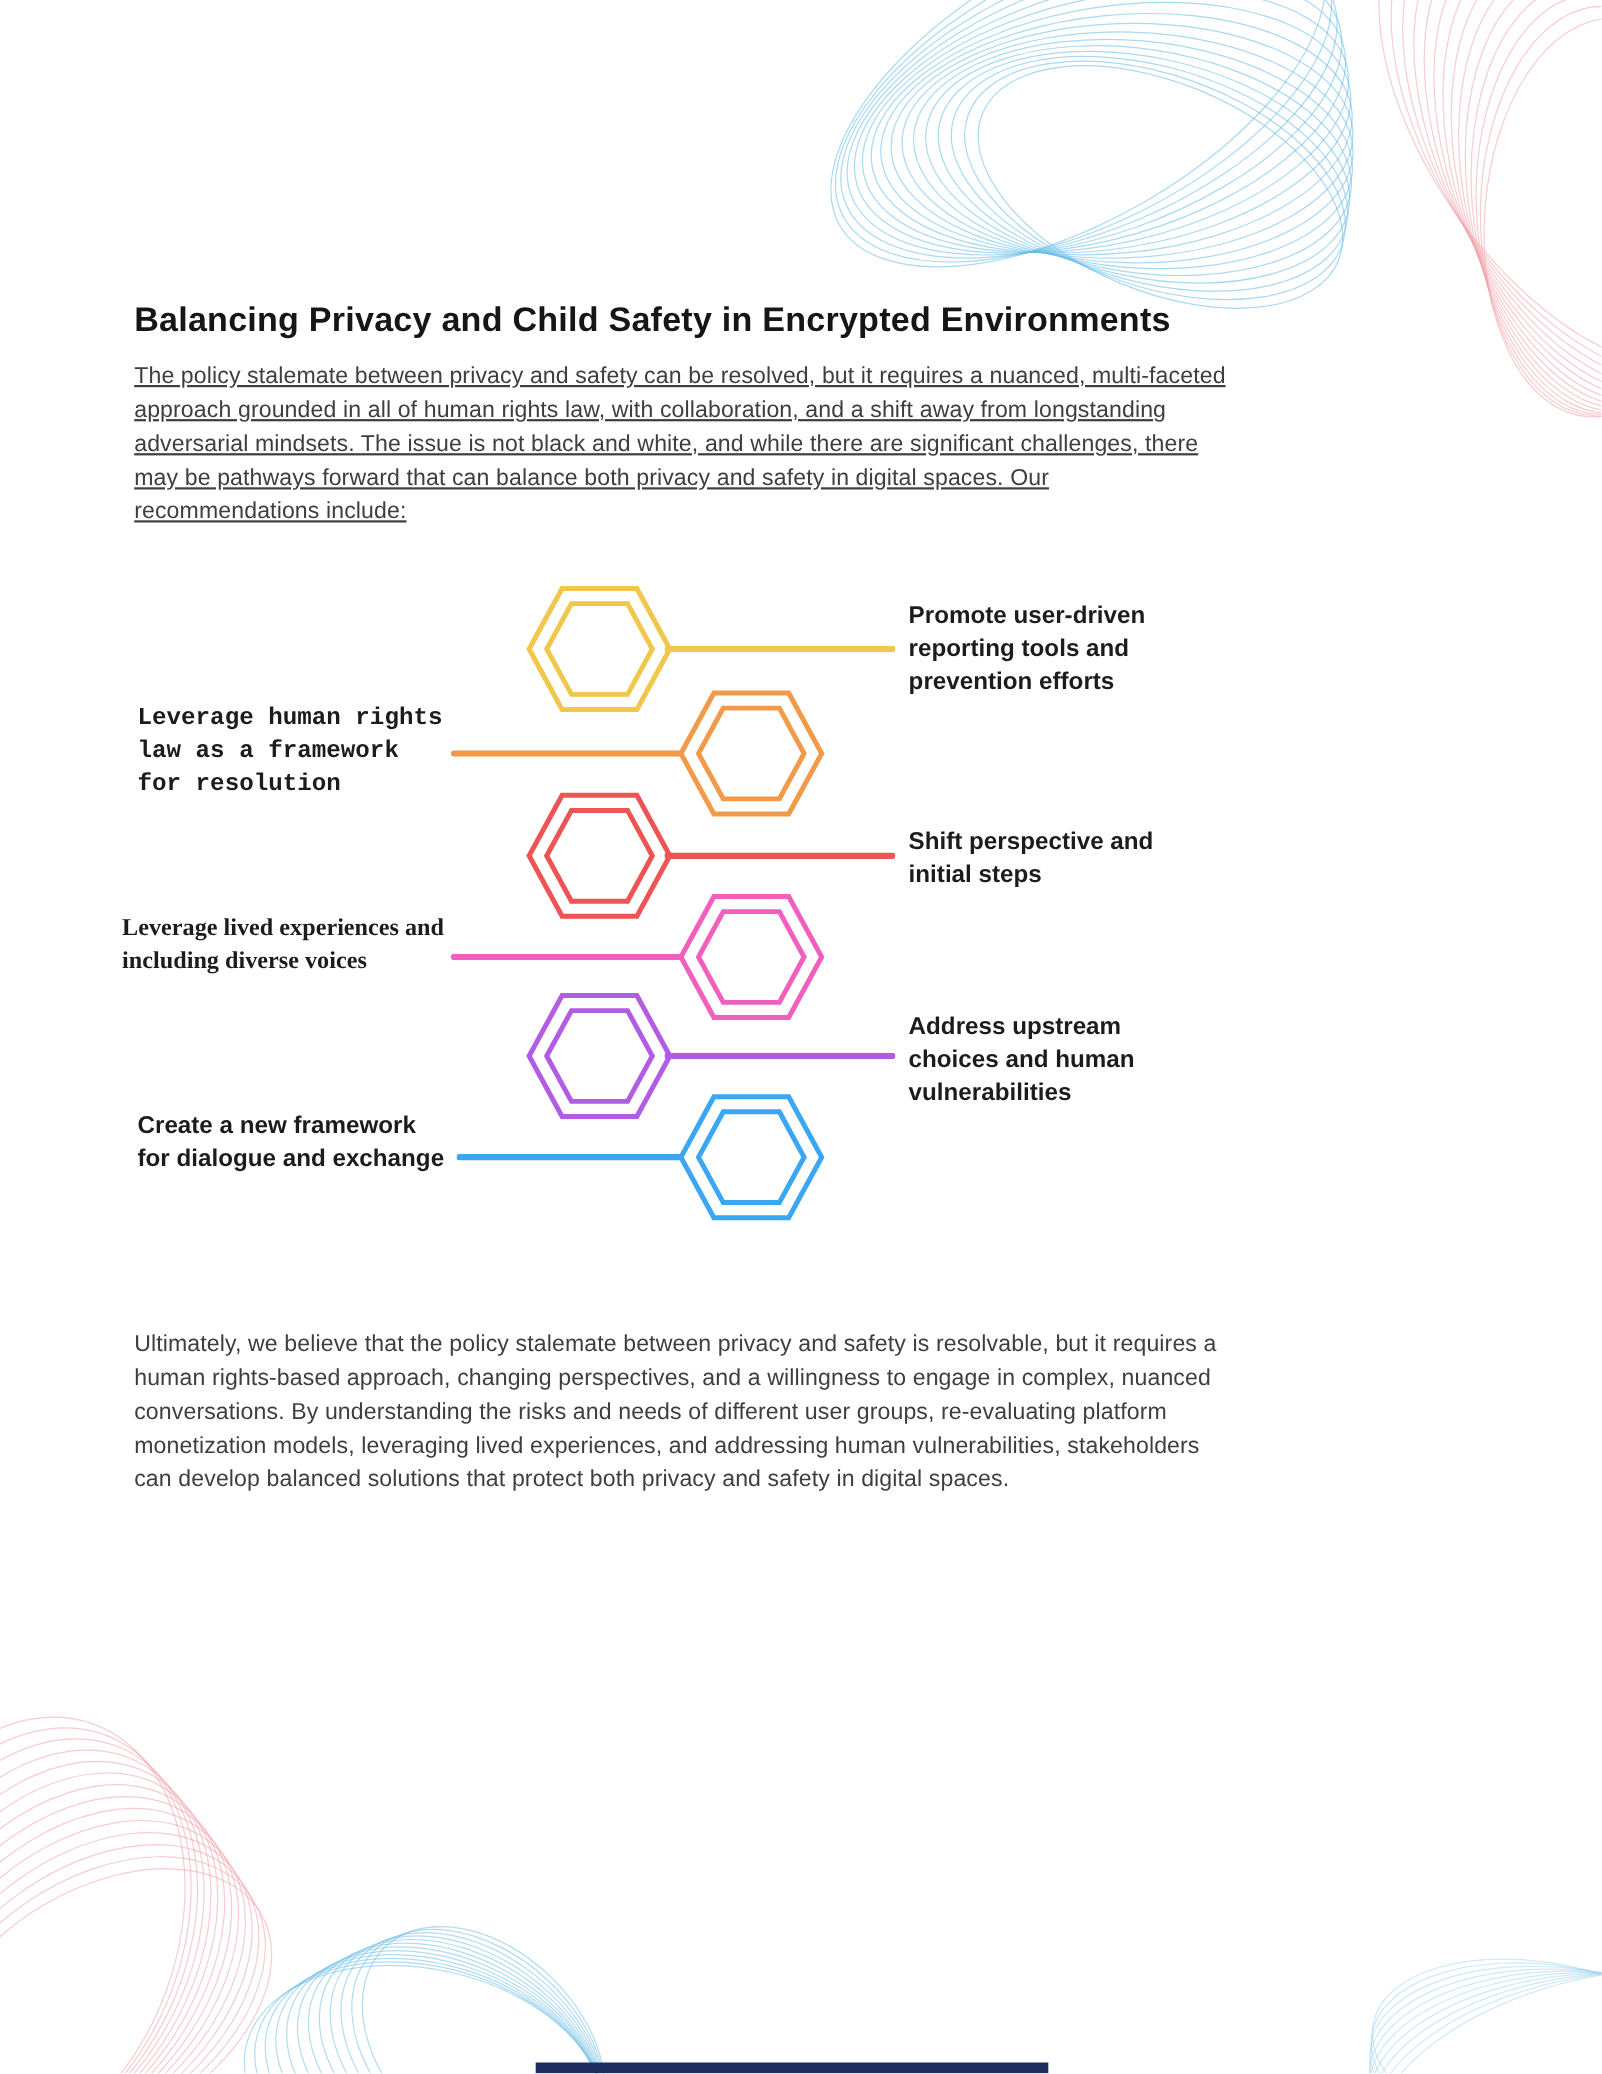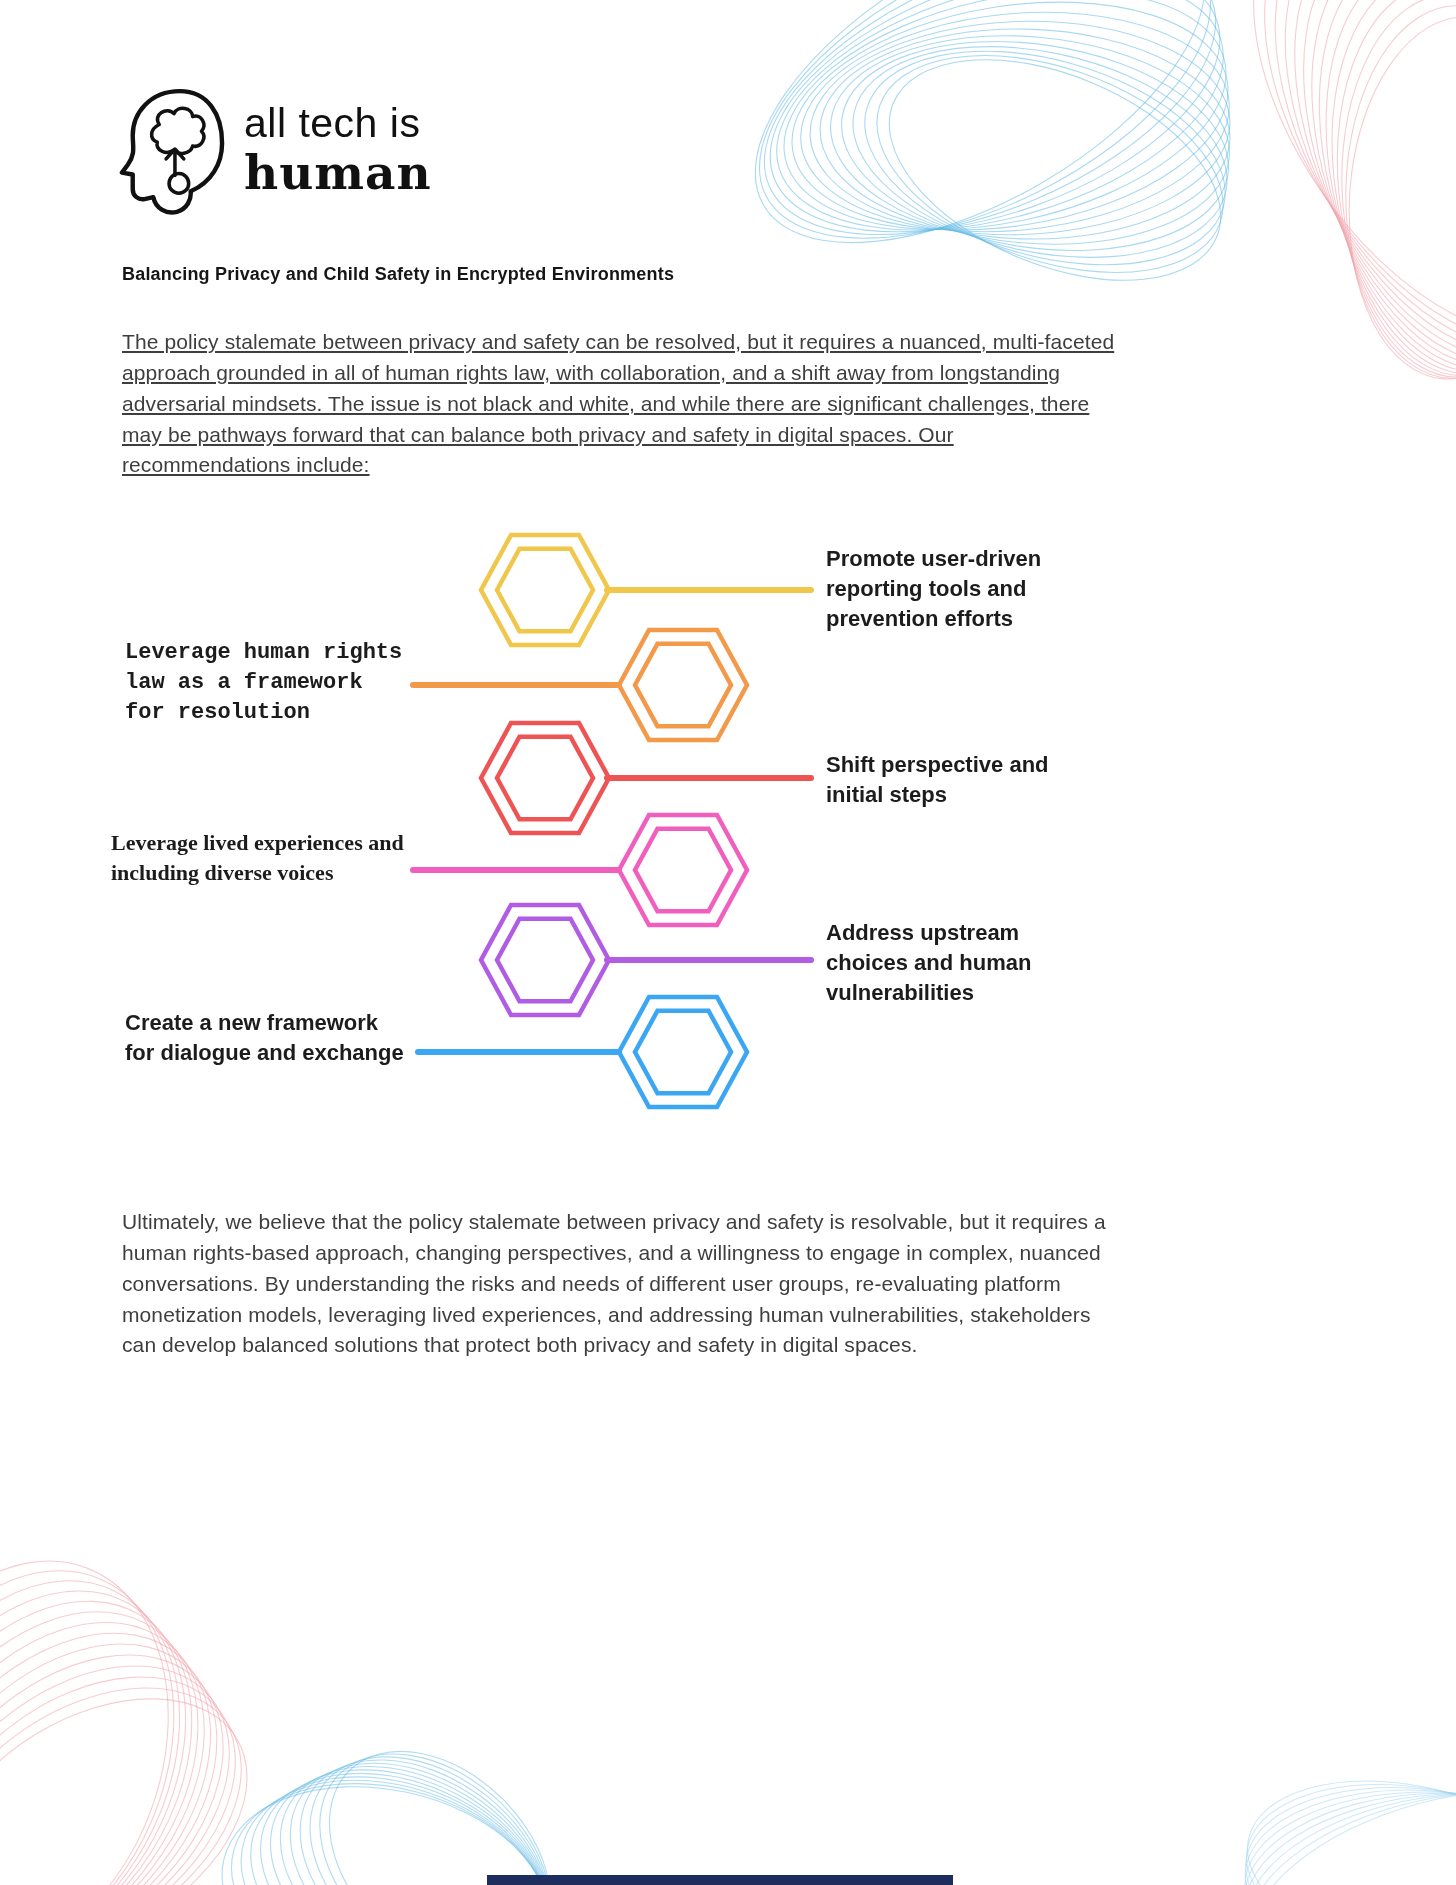--- a/index.html
+++ b/index.html
@@ -9,21 +9,21 @@
   .content{position:absolute;left:0;top:0;width:1456px;height:1885px;z-index:1;}
 
   
   .logo{position:absolute;left:118px;top:84px;display:flex;align-items:center;gap:18px;}
   .logo-icon{width:108px;height:132px;}
   .logo-text{color:#111111;line-height:1.02;}
   .logo-line1{font-size:41px;font-weight:400;letter-spacing:.5px;display:block;}
   .logo-line2{font-family:"DejaVu Serif", serif;font-size:47px;font-weight:800;display:block;margin-top:4px;letter-spacing:1px;}
 
   
-  .title{position:absolute;left:122px;top:252px;width:1150px;font-size:18px;font-weight:700;color:#161616;letter-spacing:.2px;}
+  .title{position:absolute;left:122px;top:252px;width:1150px;font-size:31px;font-weight:700;color:#161616;letter-spacing:.2px;}
   .para{position:absolute;font-size:21px;line-height:1.47;color:#3e3e3e;letter-spacing:.1px;}
   .intro{left:122px;top:306px;width:1002px;text-decoration:underline;}
   .closing{left:122px;top:1186px;width:1008px;}
   .footer{position:absolute;left:0;top:1416px;width:1456px;text-align:center;font-size:20.5px;font-weight:700;color:#1a1a1a;}
 
   
   .infographic{position:absolute;left:0;top:520px;width:1456px;height:650px;}
   .hex{position:absolute;width:134px;height:116px;}
   .connector{position:absolute;height:6px;display:block;}
   .rec-label{position:absolute;font-size:22px;font-weight:700;line-height:1.36;color:#1c1c1c;}
@@ -109,32 +109,20 @@
         <ellipse cx="1425" cy="1885" rx="180" ry="93" transform="rotate(0 1425 1885)" fill="none" stroke="#9ED4EF" stroke-width="1.1" opacity="0.5"></ellipse>
         <ellipse cx="1421" cy="1882" rx="176" ry="91.60000000000001" transform="rotate(3 1421 1882)" fill="none" stroke="#9ED4EF" stroke-width="1.1" opacity="0.5"></ellipse>
         <ellipse cx="1417" cy="1879" rx="172" ry="90.2" transform="rotate(6 1417 1879)" fill="none" stroke="#9ED4EF" stroke-width="1.1" opacity="0.5"></ellipse>
         <ellipse cx="1413" cy="1876" rx="168" ry="88.8" transform="rotate(9 1413 1876)" fill="none" stroke="#9ED4EF" stroke-width="1.1" opacity="0.5"></ellipse>
         <ellipse cx="1409" cy="1873" rx="164" ry="87.4" transform="rotate(12 1409 1873)" fill="none" stroke="#9ED4EF" stroke-width="1.1" opacity="0.5"></ellipse>
       </g>
   </svg>
 
   <div class="content">
 
-    <div class="logo">
-      <svg class="logo-icon" viewBox="0 0 110 132" xmlns="http://www.w3.org/2000/svg">
-        <path d="M63 6 C33 6 15 28 15 51 c0 11 3 19 -5 30 l-6 8 11 2 0 15 c0 7 6 11 12 10 l9 -2 c2 11 13 18 24 15 10 -3 15 -12 14 -21 21 -9 32 -28 32 -49 C106 29 91 6 63 6 Z" fill="none" stroke="#111111" stroke-width="4.5" stroke-linejoin="round"></path>
-        <path d="M42 40 c-7 -10 8 -19 15 -11 4 -9 19 -6 19 3 9 -3 15 8 9 15 6 6 0 17 -9 15 -2 8 -15 10 -19 4 -8 6 -19 0 -17 -8 -8 -3 -8 -13 2 -18 Z" fill="none" stroke="#111111" stroke-width="3.6" stroke-linejoin="round"></path>
-        <path d="M58 92 V66 M49 75 l9 -10 9 10" fill="none" stroke="#111111" stroke-width="3.6" stroke-linecap="round" stroke-linejoin="round"></path>
-        <circle cx="62" cy="100" r="10" fill="none" stroke="#111111" stroke-width="3.6"></circle>
-      </svg>
-      <div class="logo-text">
-        <span class="logo-line1">all tech is</span>
-        <span class="logo-line2">human</span>
-      </div>
-    </div>
 
     <h1 class="title">Balancing Privacy and Child Safety in Encrypted Environments</h1>
     <p class="para intro">The policy stalemate between privacy and safety can be resolved, but it requires a nuanced, multi-faceted approach grounded in all of human rights law, with collaboration, and a shift away from longstanding adversarial mindsets. The issue is not black and white, and while there are significant challenges, there may be pathways forward that can balance both privacy and safety in digital spaces. Our recommendations include:</p>
 
     <div class="infographic">
 
       <div>
         <svg class="connector" style="left:604px;top:67px;width:210px;">
             <rect width="100%" height="100%" rx="3" fill="#F0C64B"></rect>
           </svg>

